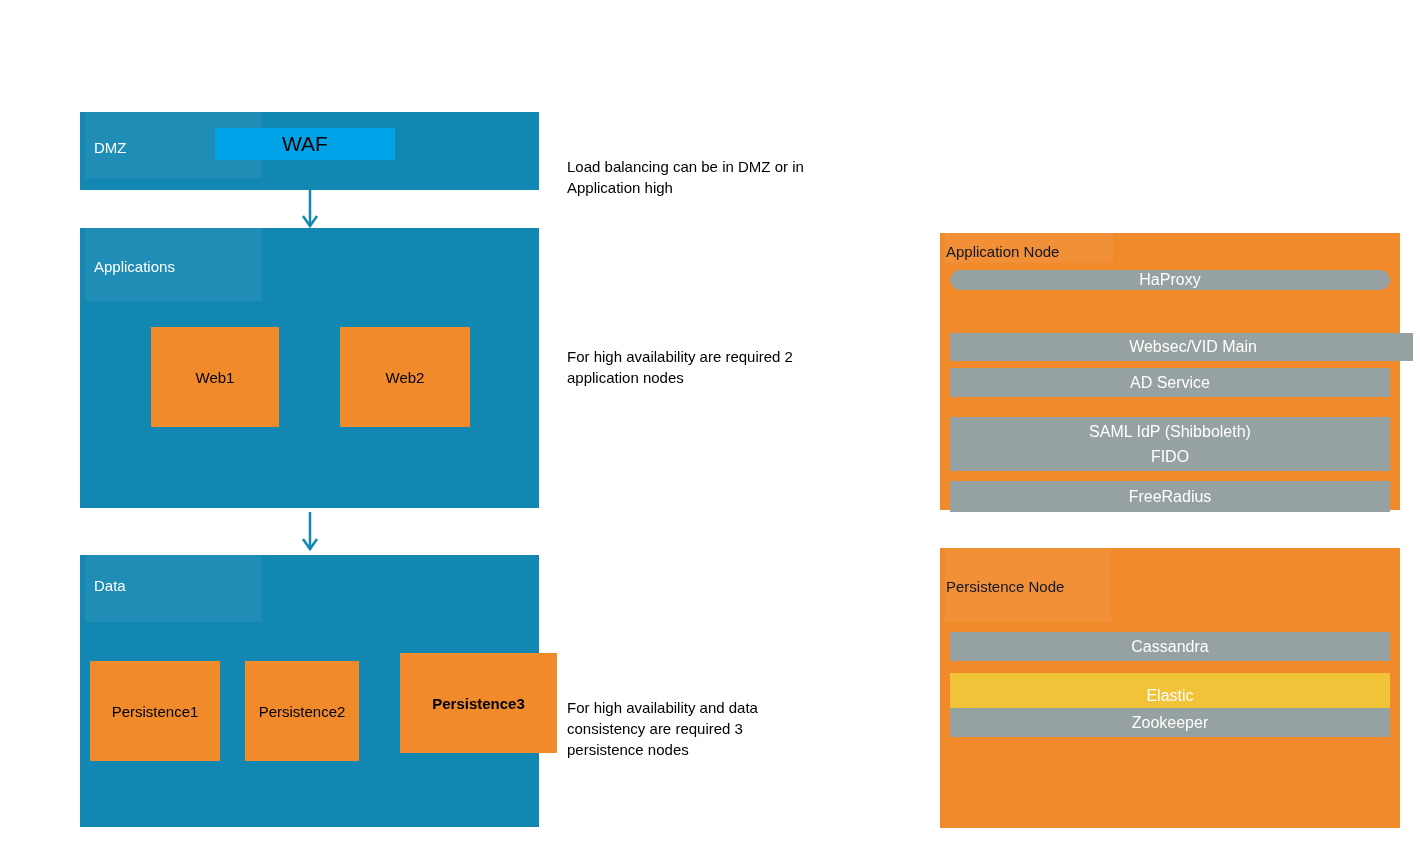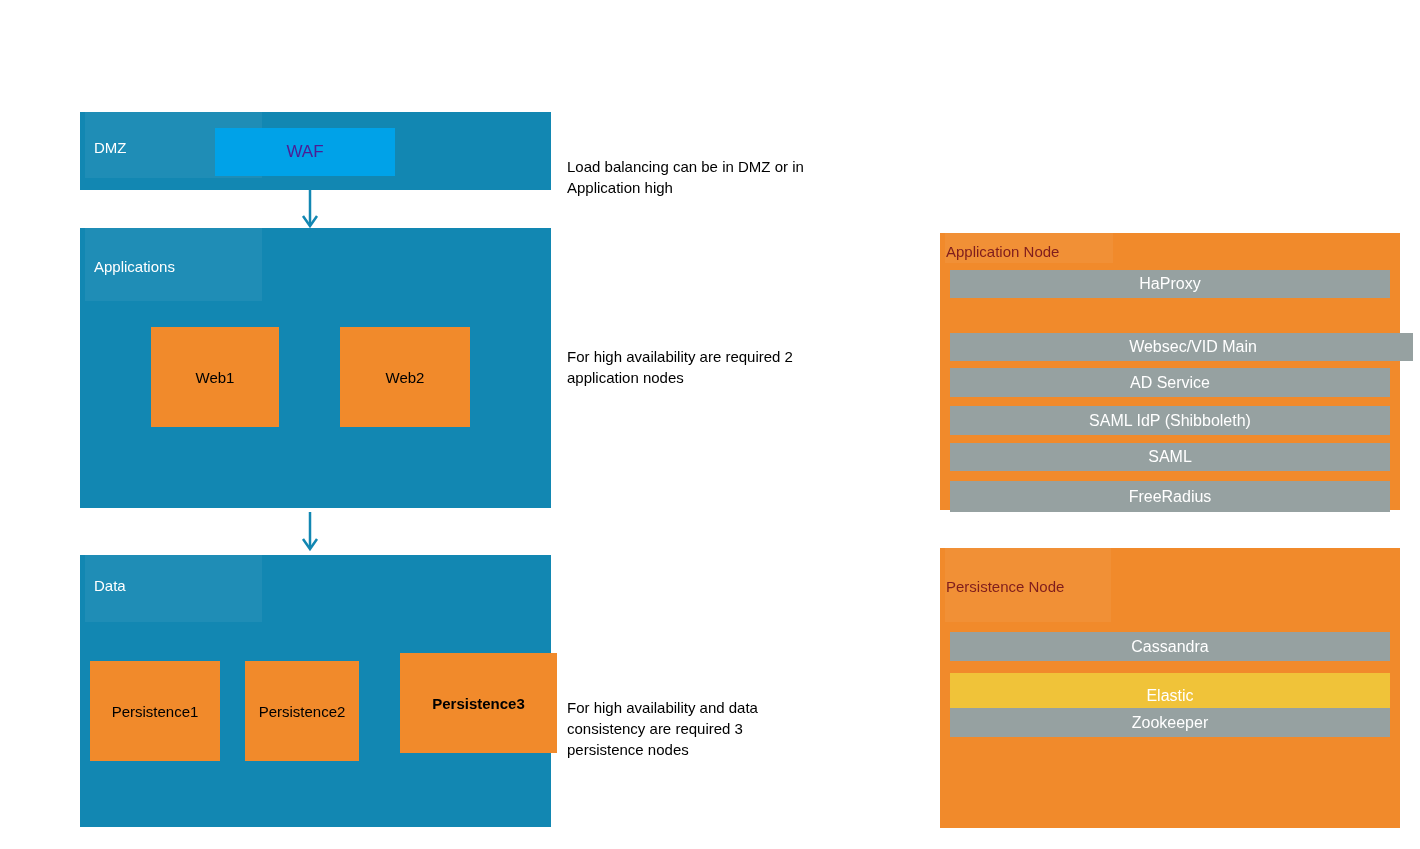--- a/index.html
+++ b/index.html
@@ -14,21 +14,20 @@
     height: 849px;
     background: #ffffff;
     overflow: hidden;
   }
   
   .layer {
     position: absolute;
     left: 80px;
     width: 459px;
     background: #1287b2;
-    padding-left: 12px;
   }
   .layer-dmz         { top: 112px; height: 78px;  }
   .layer-applications{ top: 228px; height: 280px; }
   .layer-data        { top: 555px; height: 272px; }
 
   .glass {
     position: absolute;
     background: rgba(255,255,255,0.055);
     pointer-events: none;
   }
@@ -42,24 +41,24 @@
   }
   .layer-dmz .layer-label          { top: 28px; }
   .layer-applications .layer-label { top: 31px; }
   .layer-data .layer-label         { top: 23px; }
 
   .waf {
     position: absolute;
     left: 135px;
     top: 16px;
     width: 180px;
-    height: 48px;
+    height: 32px;
     background: #00a2e8;
-    color: #4c1d95;
-    font-size: 17px;
+    color: #000000;
+    font-size: 21px;
     display: flex;
     align-items: center;
     justify-content: center;
   }
   .node {
     position: absolute;
     background: #f18a2b;
     color: #000000;
     font-size: 15px;
     display: flex;
@@ -99,21 +98,21 @@
     left: 940px;
     width: 460px;
     background: #f18a2b;
   }
   .panel-application { top: 233px; height: 277px; }
   .panel-persistence { top: 548px; height: 280px; }
 
   .panel-label {
     position: absolute;
     left: 6px;
-    color: #7f1d1d;
+    color: #0f172a;
     font-size: 15px;
     line-height: 15px;
     white-space: nowrap;
   }
   .panel-application .panel-label { top: 11px; }
   .panel-persistence .panel-label { top: 31px; }
 
   .bar {
     position: absolute;
     left: 10px;
@@ -122,24 +121,24 @@
     color: #ffffff;
     font-size: 16px;
     display: flex;
     align-items: center;
     justify-content: center;
     white-space: nowrap;
   }
   .bar-yellow { background: #f0c339; }
 
   
-  .bar-haproxy    { top: 37px;  height: 28px; }
+  .bar-haproxy    { top: 37px;  height: 20px; border-radius: 14px; }
   .bar-websec     { top: 100px; height: 28px; padding-left: 23px; }
   .bar-adservice  { top: 135px; height: 29px; }
-  .bar-saml       { top: 173px; height: 29px; }
+  .bar-saml       { top: 184px; height: 29px; }
   .bar-fido       { top: 210px; height: 28px; }
   .bar-freeradius { top: 248px; height: 31px; }
 
   
   .bar-cassandra  { top: 84px;  height: 29px; }
   .bar-elastic    { top: 125px; height: 45px; }
   .bar-zookeeper  { top: 160px; height: 29px; }
 </style>
 </head>
 <body>
@@ -195,21 +194,21 @@
     <div>persistence nodes</div>
   </div>
 
   <div class="panel panel-application">
     <div class="glass" style="left:5px; top:0; width:168px; height:30px;"></div>
     <div class="panel-label">Application Node</div>
     <div class="bar bar-haproxy">HaProxy</div>
     <div class="bar bar-websec">Websec/VID Main</div>
     <div class="bar bar-adservice">AD Service</div>
     <div class="bar bar-saml">SAML IdP (Shibboleth)</div>
-    <div class="bar bar-fido">SAML</div>
+    <div class="bar bar-fido">FIDO</div>
     <div class="bar bar-freeradius">FreeRadius</div>
   </div>
 
   <div class="panel panel-persistence">
     <div class="glass" style="left:5px; top:0; width:166px; height:74px;"></div>
     <div class="panel-label">Persistence Node</div>
     <div class="bar bar-cassandra">Cassandra</div>
     <div class="bar bar-elastic bar-yellow">Elastic</div>
     <div class="bar bar-zookeeper">Zookeeper</div>
   </div>

